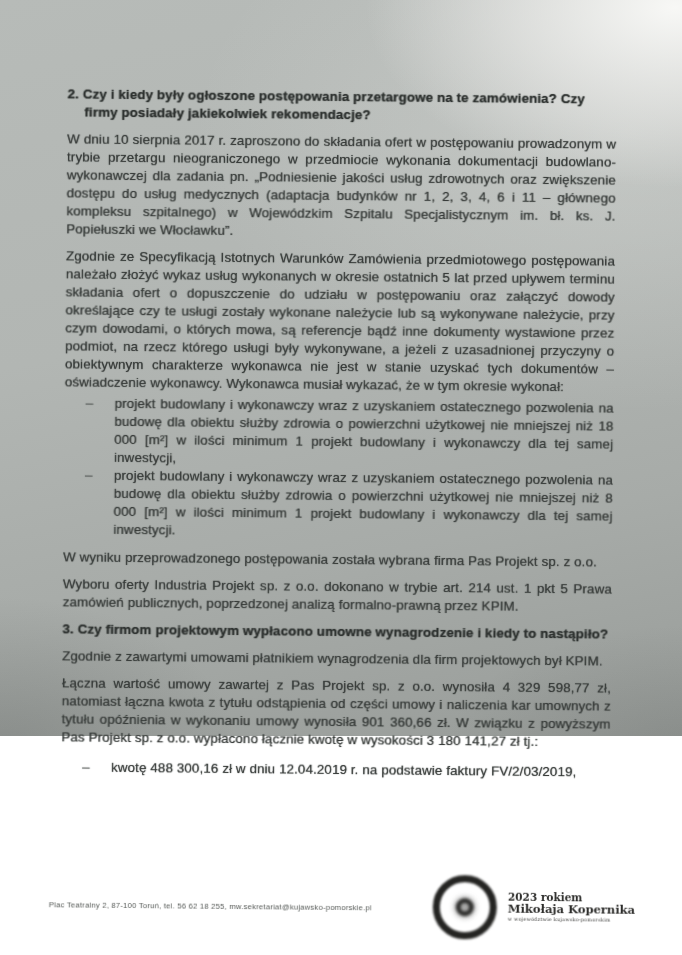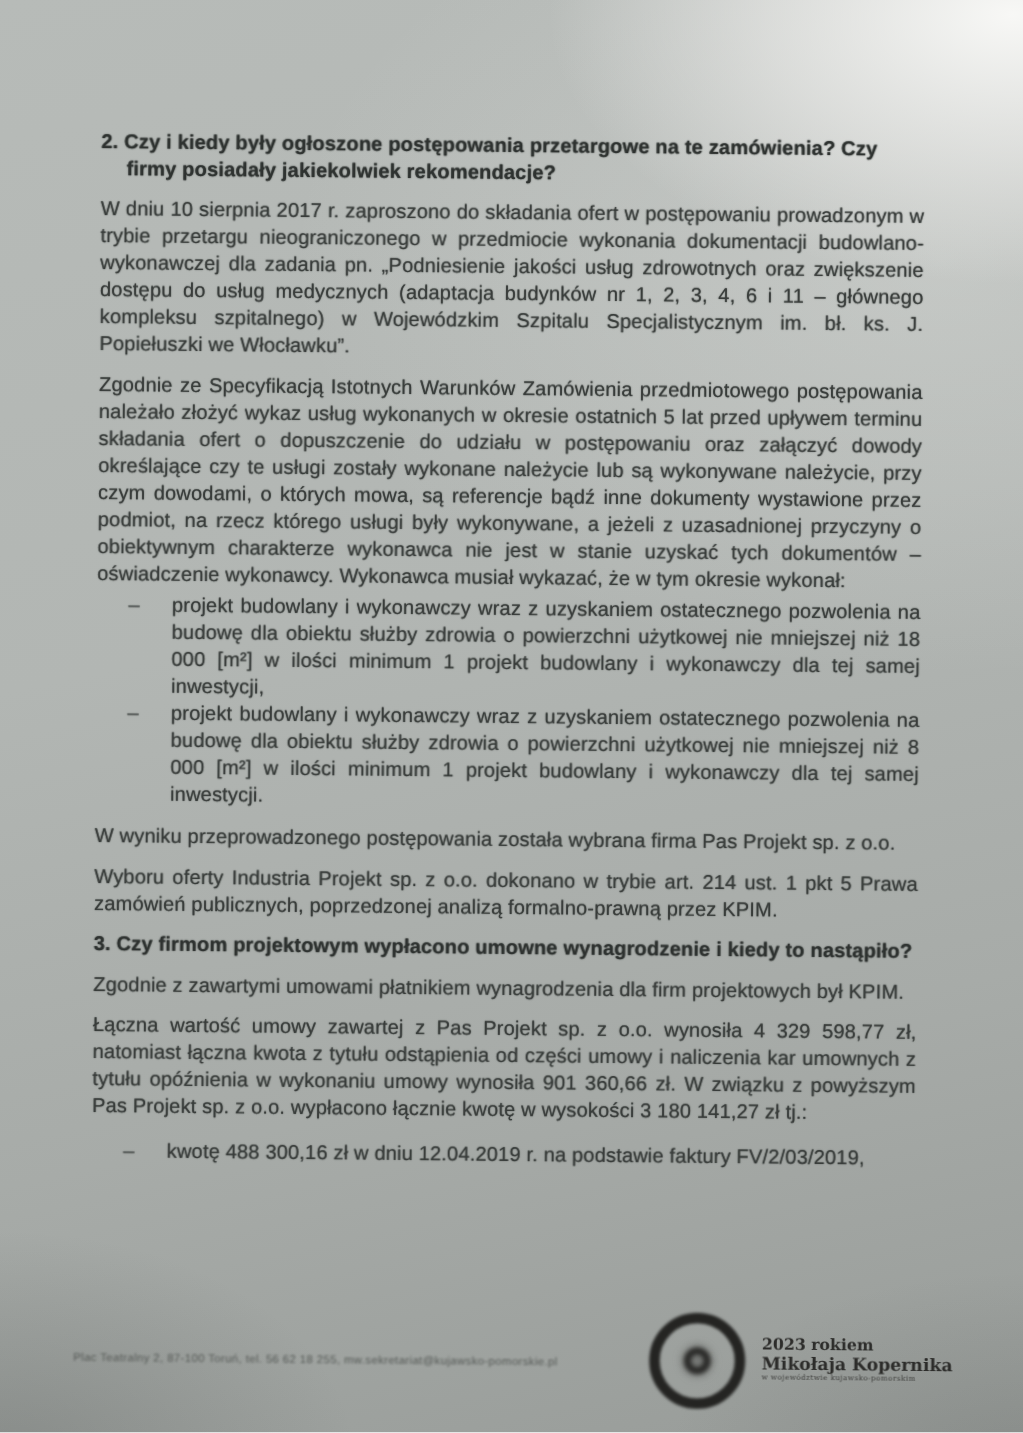--- a/index.html
+++ b/index.html
@@ -8,21 +8,21 @@
     width: 682px;
     height: 955px;
     overflow: hidden;
     font-family: "Liberation Sans", sans-serif;
   }
 
   
   .photo {
     position: relative;
     width: 682px;
-    height: 955px;
+    height: 736px;
     background:
       radial-gradient(ellipse 430px 250px at 99% 1%, rgba(250,250,248,0.96) 0%, rgba(238,238,236,0.60) 38%, rgba(200,203,200,0) 72%),
       radial-gradient(ellipse 700px 450px at 92% 18%, rgba(224,226,223,0.40), rgba(200,203,200,0) 62%),
       radial-gradient(ellipse 340px 220px at 0% 102%, rgba(74,78,76,0.28), rgba(74,78,76,0) 70%),
       radial-gradient(ellipse 340px 180px at 100% 102%, rgba(74,78,76,0.20), rgba(74,78,76,0) 70%),
       linear-gradient(168deg, #b7bbb8 0%, #b2b6b3 42%, #a7aba8 72%, #989c99 100%);
   }
 
   .sheet {
     position: absolute;

